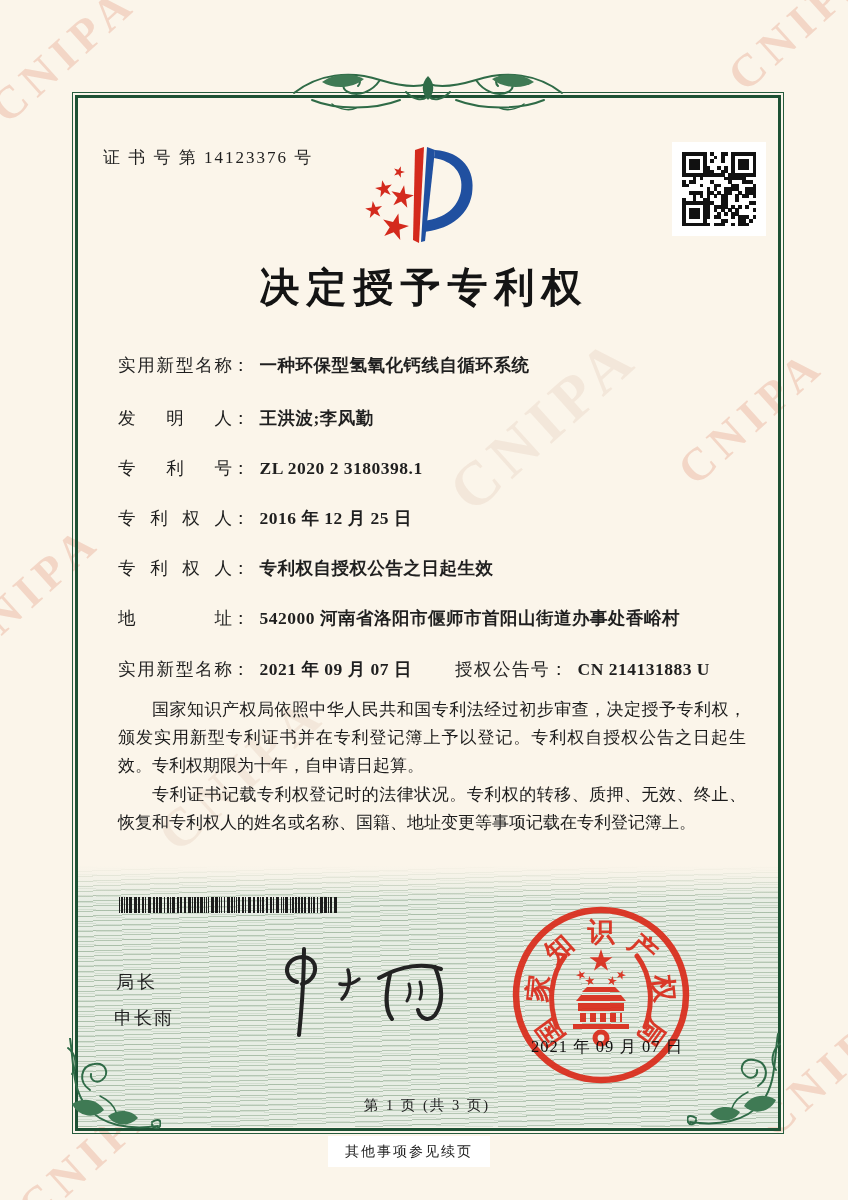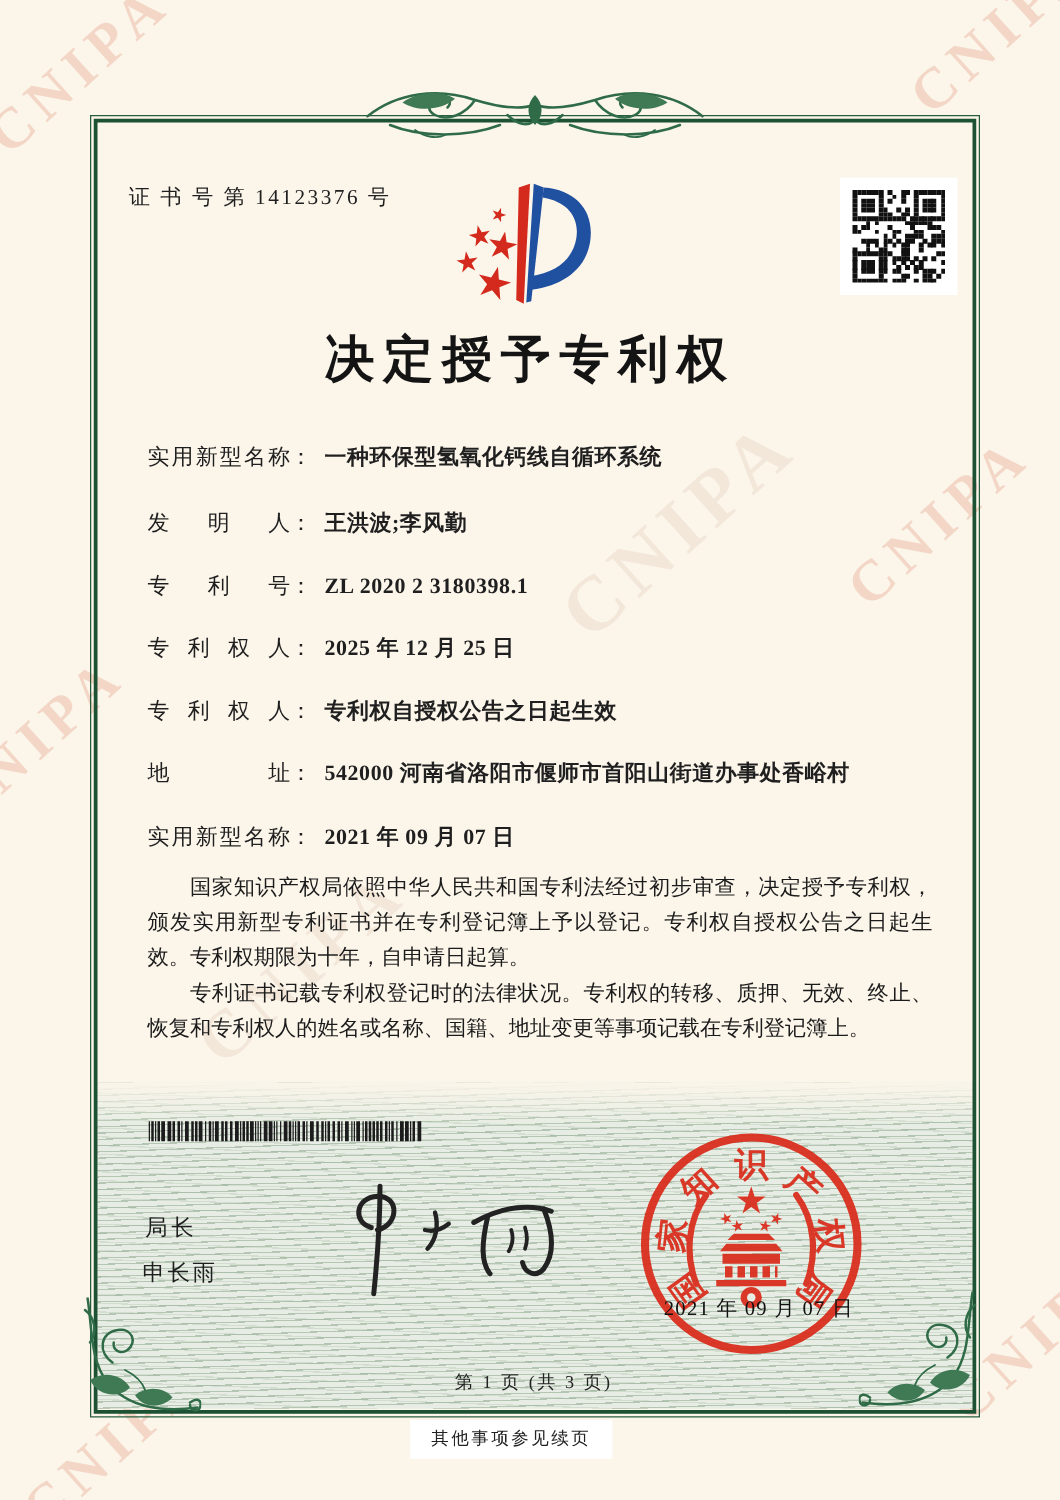--- a/index.html
+++ b/index.html
@@ -406,30 +406,33 @@
 <div class="frow" style="top:353px">
   <span class="flabel">实用新型名称</span><span class="fcolon">：</span><span class="fvalue">一种环保型氢氧化钙线自循环系统</span>
 </div>
 <div class="frow" style="top:406px">
   <span class="flabel">发明人</span><span class="fcolon">：</span><span class="fvalue">王洪波;李风勤</span>
 </div>
 <div class="frow" style="top:456px">
   <span class="flabel">专利号</span><span class="fcolon">：</span><span class="fvalue">ZL 2020 2 3180398.1</span>
 </div>
 <div class="frow" style="top:506px">
-  <span class="flabel">专利权人</span><span class="fcolon">：</span><span class="fvalue">2025 年 12 月 25 日</span>
+  <span class="flabel">专利权人</span><span class="fcolon">：</span><span class="fvalue">2016 年 12 月 25 日</span>
 </div>
 <div class="frow" style="top:556px">
   <span class="flabel">专利权人</span><span class="fcolon">：</span><span class="fvalue">专利权自授权公告之日起生效</span>
 </div>
 <div class="frow" style="top:606px">
   <span class="flabel">地址</span><span class="fcolon">：</span><span class="fvalue">542000 河南省洛阳市偃师市首阳山街道办事处香峪村</span>
 </div>
 <div class="frow" style="top:657px">
   <span class="flabel">实用新型名称</span><span class="fcolon">：</span><span class="fvalue">2021 年 09 月 07 日</span>
+  <span class="fpair2">
+    <span class="flabel">授权公告号</span><span class="fcolon">：</span><span class="fvalue">CN 214131883 U</span>
+  </span>
 </div>
 
 <div class="bodytext">
   <p>国家知识产权局依照中华人民共和国专利法经过初步审查，决定授予专利权，颁发实用新型专利证书并在专利登记簿上予以登记。专利权自授权公告之日起生效。专利权期限为十年，自申请日起算。</p>
   <p>专利证书记载专利权登记时的法律状况。专利权的转移、质押、无效、终止、恢复和专利权人的姓名或名称、国籍、地址变更等事项记载在专利登记簿上。</p>
 </div>
 
 <div class="barcode" id="barcode">
     <i style="left:0px;width:1px"></i>
     <i style="left:2px;width:2px"></i>

